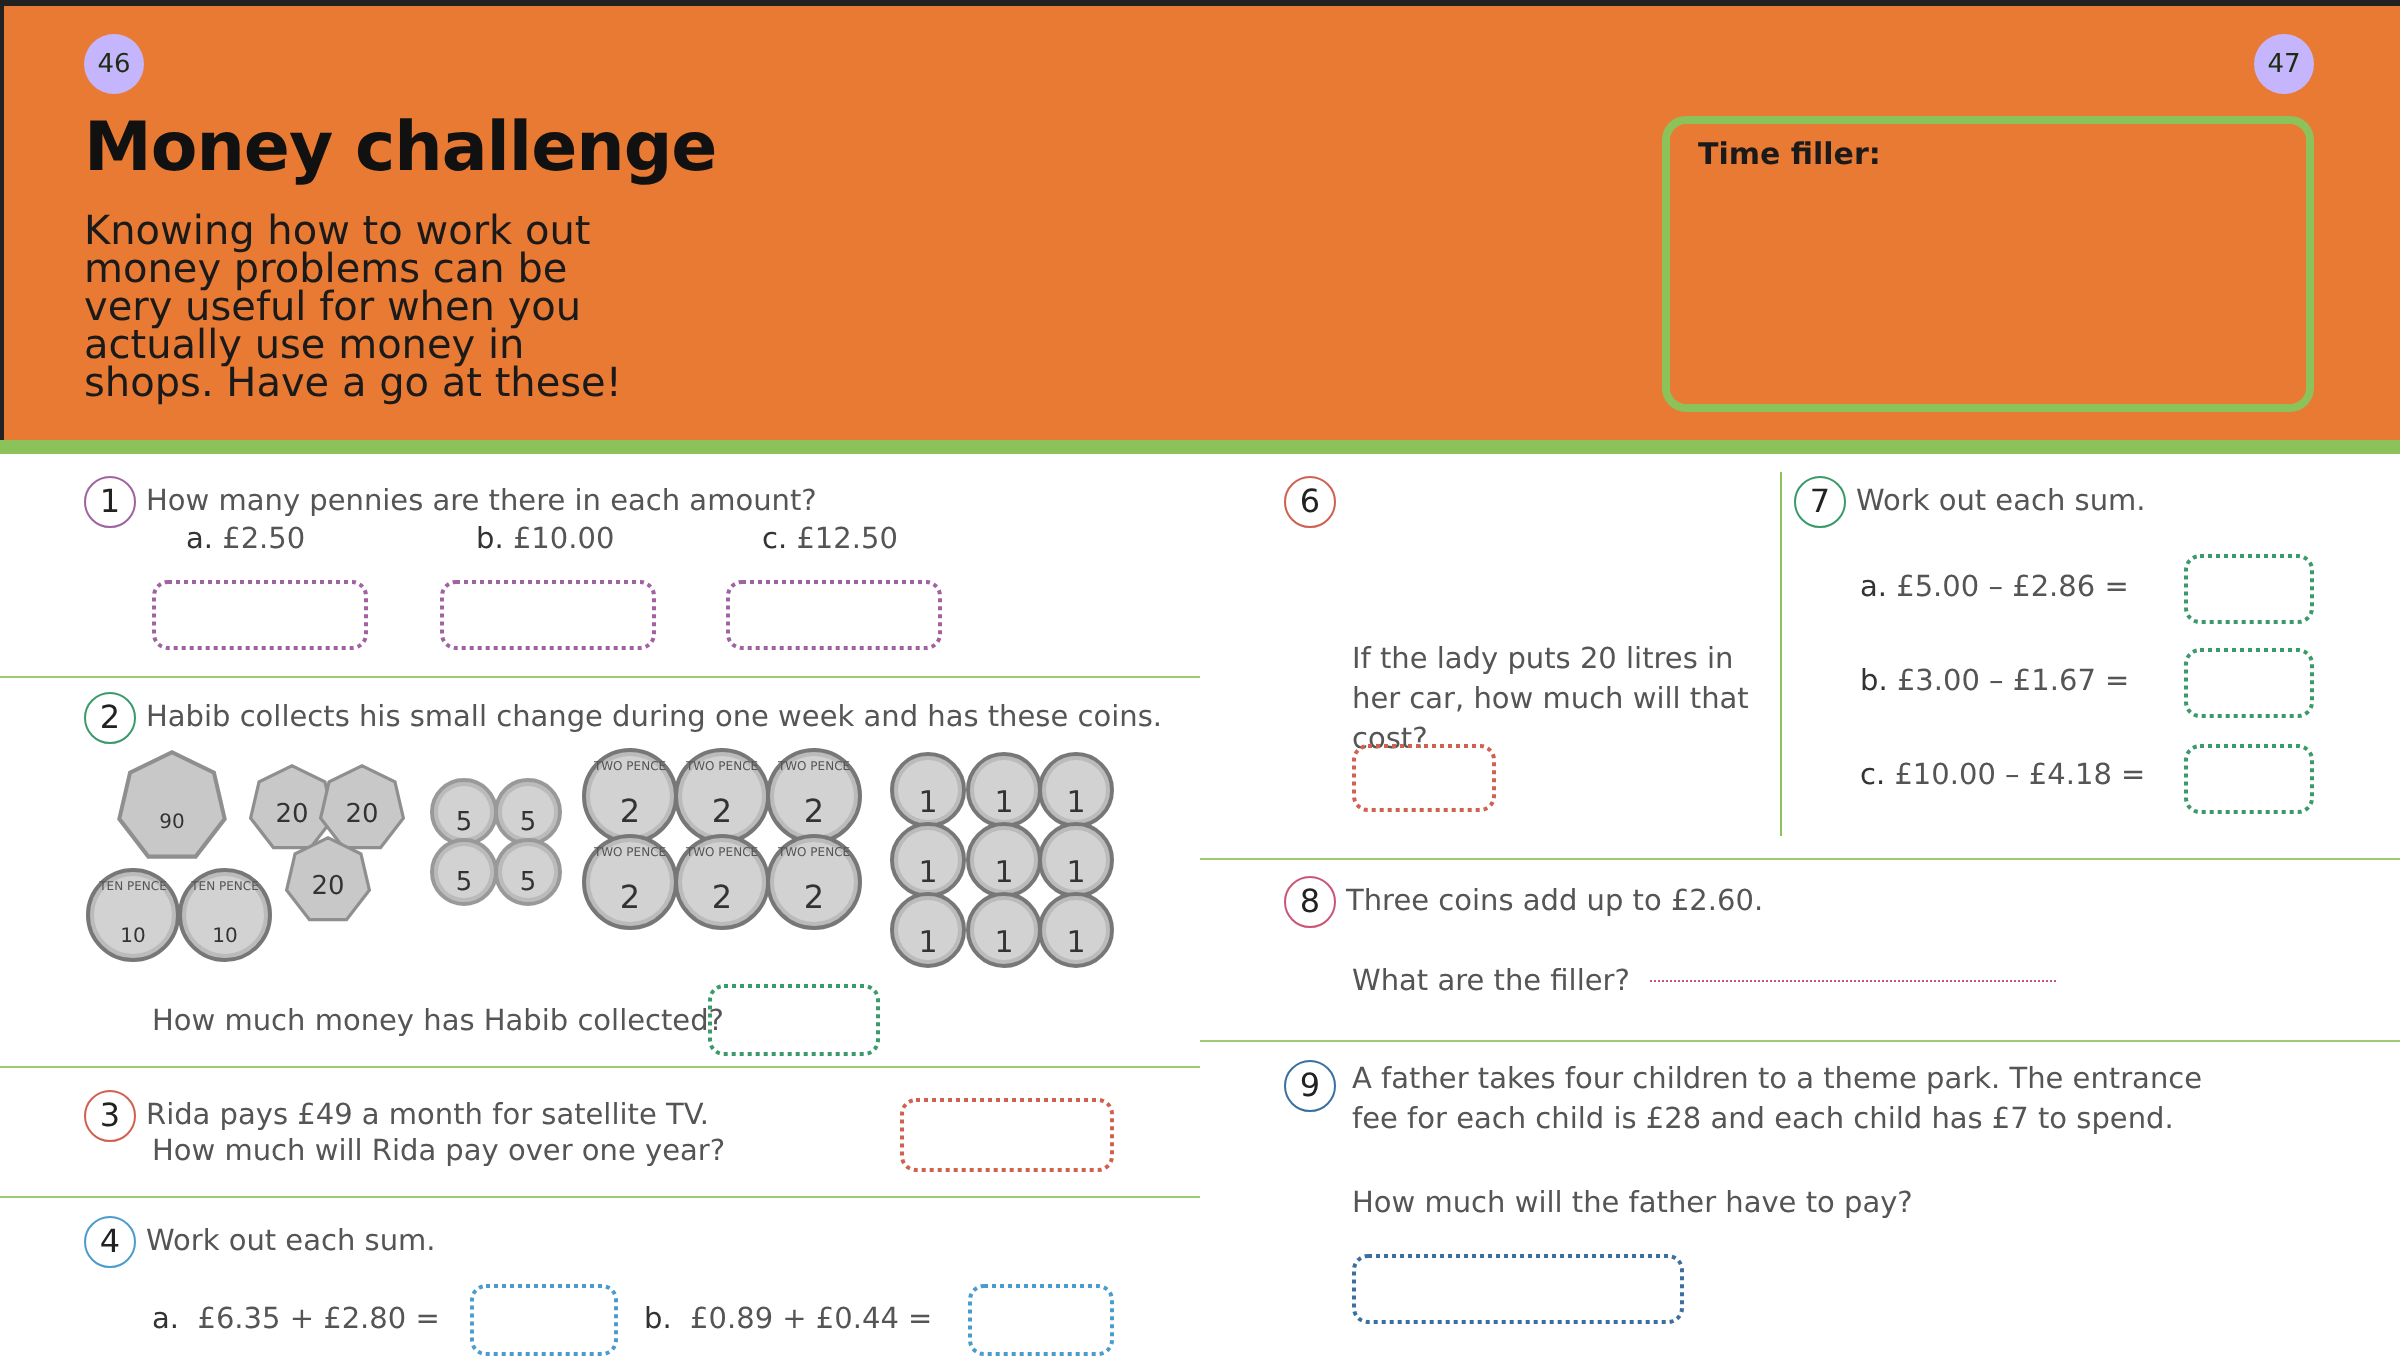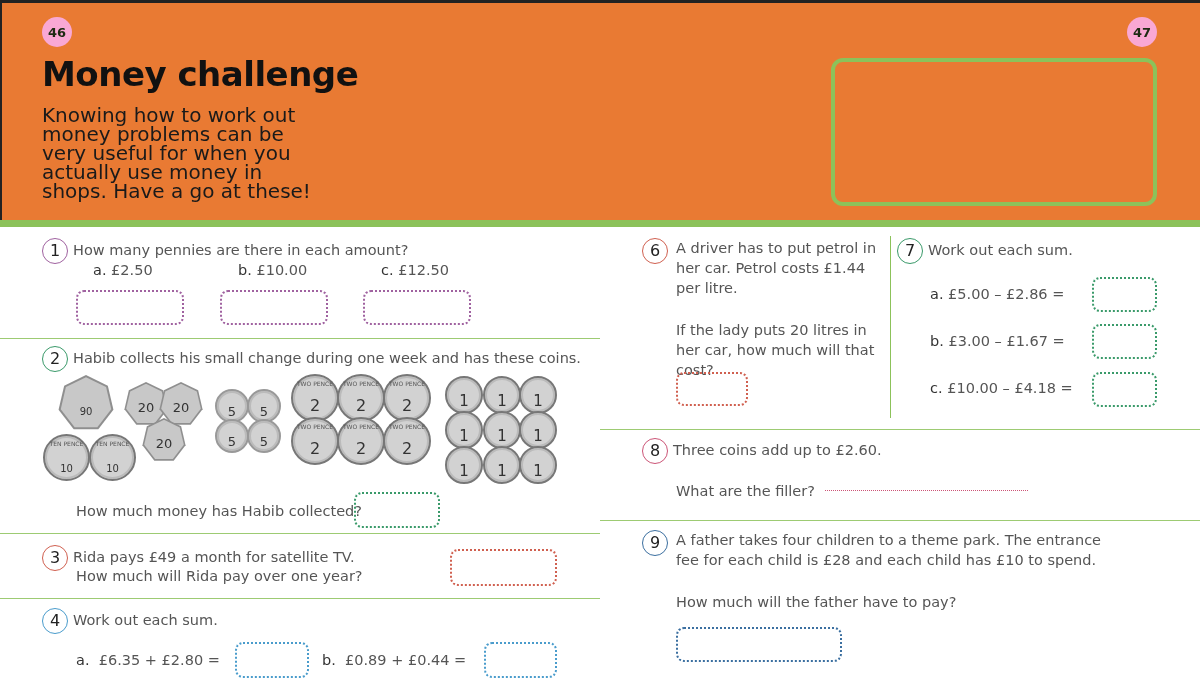--- a/index.html
+++ b/index.html
@@ -1,19 +1,19 @@
 <!DOCTYPE html>
 <html><head>
 <meta charset="utf-8">
 <style>
   * { box-sizing: border-box; margin: 0; padding: 0; }
   body { width: 1200px; height: 679px; overflow: hidden; background: #fff; font-family: "DejaVu Sans", sans-serif; color: #4a4a4a; position: relative; }
   .header { position: absolute; left: 0; top: 0; width: 1200px; height: 220px; background: #e97a33; border-top: 3px solid #222; border-left: 2px solid #222; }
   .green-bar { position: absolute; left: 0; top: 220px; width: 1200px; height: 7px; background: #8cc25a; }
-  .page-num { position: absolute; width: 30px; height: 30px; border-radius: 50%; background: #f9a8d4; color: #1d2b12; font-weight: bold; font-size: 13px; display: flex; align-items: center; justify-content: center; }
+  .page-num { position: absolute; width: 30px; height: 30px; border-radius: 50%; background: #c4b5fd; color: #1d2b12; font-weight: normal; font-size: 13px; display: flex; align-items: center; justify-content: center; }
   .title { position: absolute; left: 42px; top: 54px; font-size: 34px; color: #111; font-weight: bold; letter-spacing: -0.5px; }
   .intro { position: absolute; left: 42px; top: 106px; width: 270px; font-size: 20px; line-height: 19px; color: #1a1a1a; }
   .filler { position: absolute; left: 831px; top: 58px; width: 326px; height: 148px; border: 4px solid #8cc25a; border-radius: 12px; padding: 6px 14px; color: #1a1a1a; }
   .filler h3 { font-size: 15px; font-weight: bold; margin-bottom: 0; }
   .filler p { font-size: 13px; line-height: 18px; width: 280px; }
   .hr { position: absolute; height: 1px; background: #9dcb73; }
   .vr { position: absolute; width: 1px; background: #8cc25a; }
   .q { position: absolute; font-size: 14.5px; color: #555; line-height: 20px; }
   .qnum { display: inline-flex; width: 26px; height: 26px; border-radius: 50%; border: 1.5px solid; align-items: center; justify-content: center; font-size: 16px; color: #222; margin-right: 5px; vertical-align: middle; background: #fff; }
   .box { position: absolute; border: 2px dotted; border-radius: 8px; }
@@ -32,20 +32,21 @@
 <div class="header"></div>
 <div class="green-bar"></div>
 
 <div class="page-num" style="left:42px;top:17px;">46</div>
 <div class="page-num" style="left:1127px;top:17px;">47</div>
 
 <h1 class="title">Money challenge</h1>
 <p class="intro">Knowing how to work out money problems can be very useful for when you actually use money in shops. Have a go at these!</p>
 
 <div class="filler">
+  <h3>Time filler:</h3>
 </div>
 
 <div class="q" style="left:42px;top:238px;">
   <span class="qnum" style="border-color:#a062a0;">1</span><span>How many pennies are there in each amount?</span>
 </div>
 <div class="q" style="left:93px;top:260px;"><span class="lbl">a.</span> <span>£2.50</span></div>
 <div class="q" style="left:238px;top:260px;"><span class="lbl">b.</span> <span>£10.00</span></div>
 <div class="q" style="left:381px;top:260px;"><span class="lbl">c.</span> <span>£12.50</span></div>
 <div class="box purple" style="left:76px;top:290px;width:108px;height:35px;"></div>
 <div class="box purple" style="left:220px;top:290px;width:108px;height:35px;"></div>
@@ -167,21 +168,20 @@
 <div class="q" style="left:42px;top:608px;">
   <span class="qnum" style="border-color:#4a9ccc;">4</span><span>Work out each sum.</span>
 </div>
 <div class="q" style="left:76px;top:650px;"><span class="lbl">a.</span>&nbsp; <span>£6.35 + £2.80 =</span></div>
 <div class="box blue" style="left:235px;top:642px;width:74px;height:36px;"></div>
 <div class="q" style="left:322px;top:650px;"><span class="lbl">b.</span>&nbsp; <span>£0.89 + £0.44 =</span></div>
 <div class="box blue" style="left:484px;top:642px;width:73px;height:36px;"></div>
 
 <div class="q" style="left:642px;top:238px;width:240px;">
   <span class="qnum" style="border-color:#d06050;float:left;">6</span>
-    <span style="display:block;margin-left:34px;">A driver has to put petrol in her car. Petrol costs £1.44 per litre.</span>
 </div>
 <div class="q" style="left:676px;top:320px;width:210px;">If the lady puts 20 litres in her car, how much will that cost?</div>
 <div class="box red" style="left:676px;top:372px;width:72px;height:34px;"></div>
 
 <div class="vr" style="left:890px;top:236px;height:182px;"></div>
 
 <div class="q" style="left:897px;top:238px;">
   <span class="qnum" style="border-color:#3a9a6a;">7</span><span>Work out each sum.</span>
 </div>
 <div class="q" style="left:930px;top:284px;"><span class="lbl">a.</span> <span>£5.00 – £2.86 =</span></div>
@@ -196,16 +196,16 @@
 <div class="q" style="left:642px;top:438px;">
   <span class="qnum" style="border-color:#cc5577;">8</span><span>Three coins add up to £2.60.</span>
 </div>
 <div class="q" style="left:676px;top:481px;">What are the filler?</div>
 <div class="dotline" style="left:825px;top:490px;width:203px;"></div>
 
 <div class="hr" style="left:600px;top:520px;width:600px;"></div>
 
 <div class="q" style="left:642px;top:530px;width:460px;">
   <span class="qnum" style="border-color:#3b6fa0;float:left;">9</span>
-    <span style="display:block;margin-left:34px;">A father takes four children to a theme park. The entrance fee for each child is £28 and each child has £10 to spend.</span>
+    <span style="display:block;margin-left:34px;">A father takes four children to a theme park. The entrance fee for each child is £28 and each child has £7 to spend.</span>
 </div>
 <div class="q" style="left:676px;top:592px;">How much will the father have to pay?</div>
 <div class="box navy" style="left:676px;top:627px;width:166px;height:35px;"></div>
 
 </body></html>

